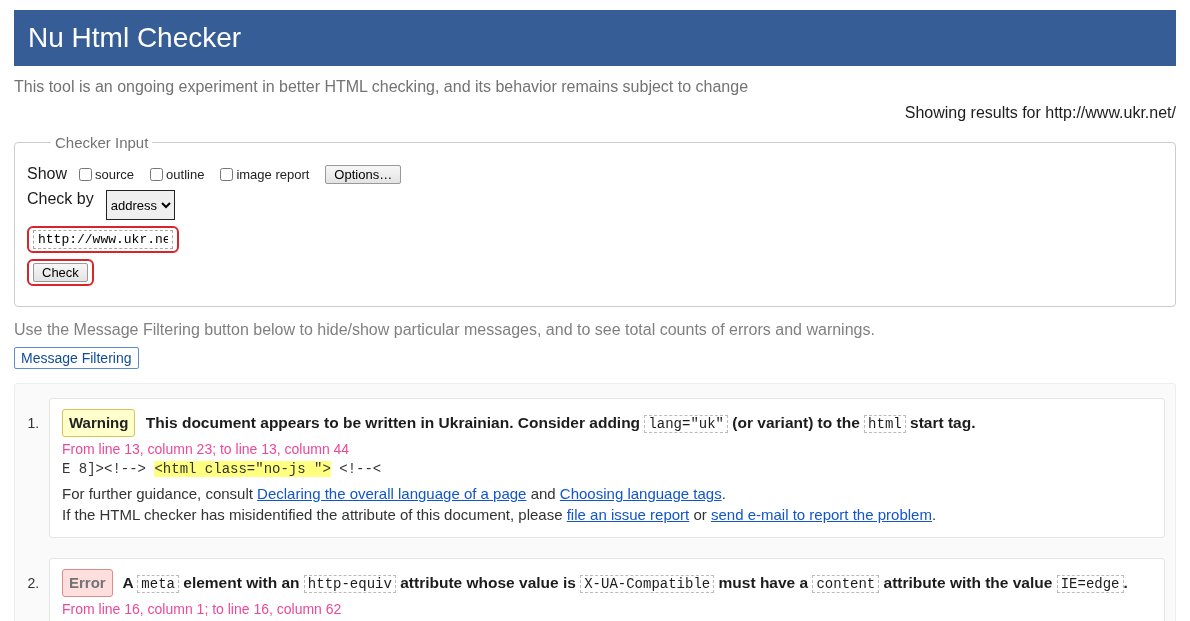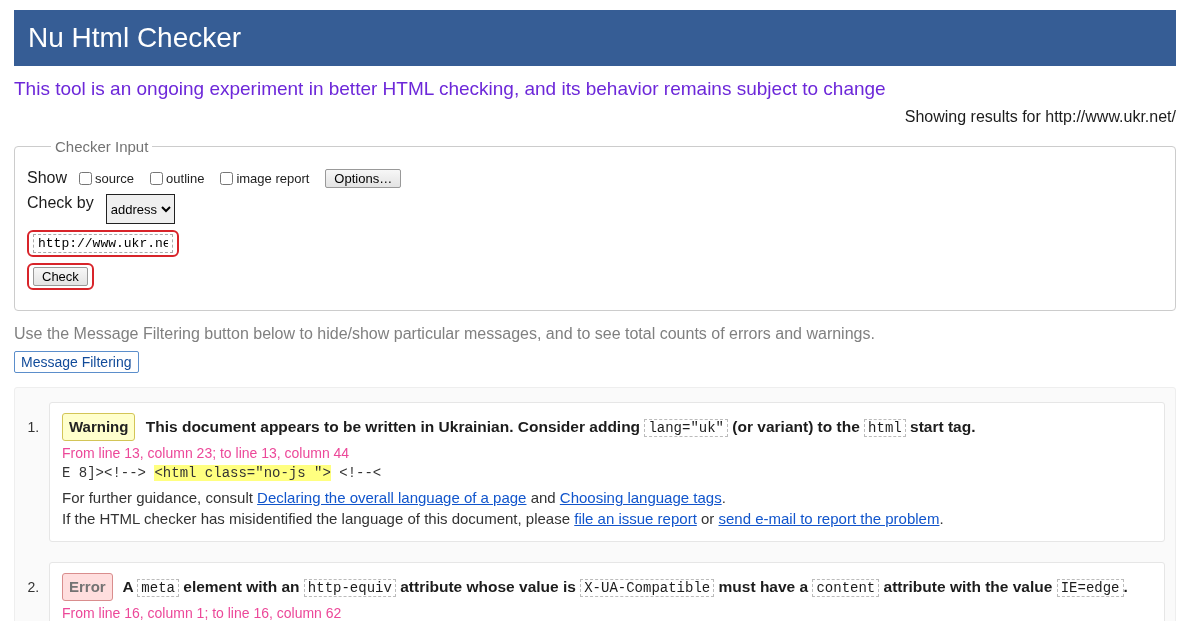--- a/index.html
+++ b/index.html
@@ -14,22 +14,22 @@
   }
   .banner {
     background: #365d95;
     color: #fff;
     font-size: 28px;
     font-weight: 400;
     padding: 12px 14px;
     margin: 10px 0 10px 0;
   }
   .desc {
-    color: #6d28d9;
-    font-size: 19px;
+    color: #737373;
+    font-size: 16px;
     margin: 12px 0 8px 0;
   }
   .showing {
     font-weight: normal;
     font-size: 16px;
     margin: 8px 0 12px 0;
     text-align: right;
   }
   fieldset {
     border: 1px solid #ccc;
@@ -212,21 +212,21 @@
           <span>This document appears to be written in Ukrainian. Consider adding </span><span class="code">lang="uk"</span><span> (or variant) to the </span><span class="code">html</span><span> start tag.</span>
         </div>
         <div class="loc">From line 13, column 23; to line 13, column 44</div>
         <div class="snippet">
           <span>E 8]&gt;&lt;!--&gt; </span><span class="hl">&lt;html class="no-js "&gt;</span><span> &lt;!--&lt;</span>
         </div>
         <div class="para">
           <span>For further guidance, consult </span><a>Declaring the overall language of a page</a><span> and </span><a>Choosing language tags</a><span>.</span>
         </div>
         <div class="para">
-          <span>If the HTML checker has misidentified the language of this document, please </span><a>file an issue report</a><span> or </span><a>send e-mail to report the problem</a><span>.</span>
+          <span>If the HTML checker has misidentified the attribute of this document, please </span><a>file an issue report</a><span> or </span><a>send e-mail to report the problem</a><span>.</span>
         </div>
       </div>
     </li>
 
     <li>
       <div class="card">
         <div class="msg-head">
           <span class="badge err">Error</span>
           <span>A </span><span class="code">meta</span><span> element with an </span><span class="code">http-equiv</span><span> attribute whose value is </span><span class="code">X-UA-Compatible</span><span> must have a </span><span class="code">content</span><span> attribute with the value </span><span class="code">IE=edge</span><span>.</span>
         </div>

